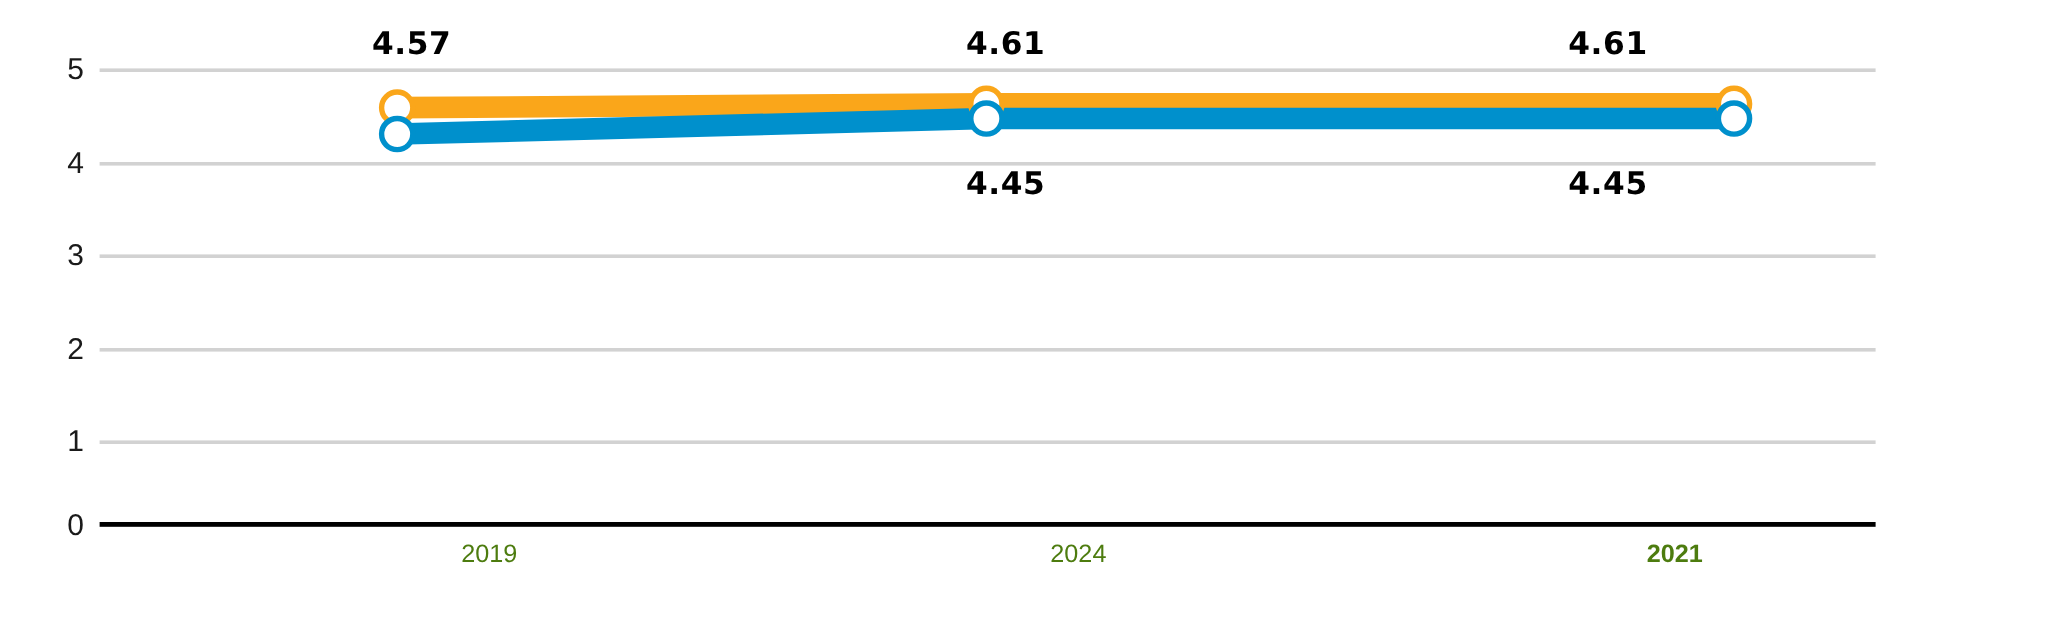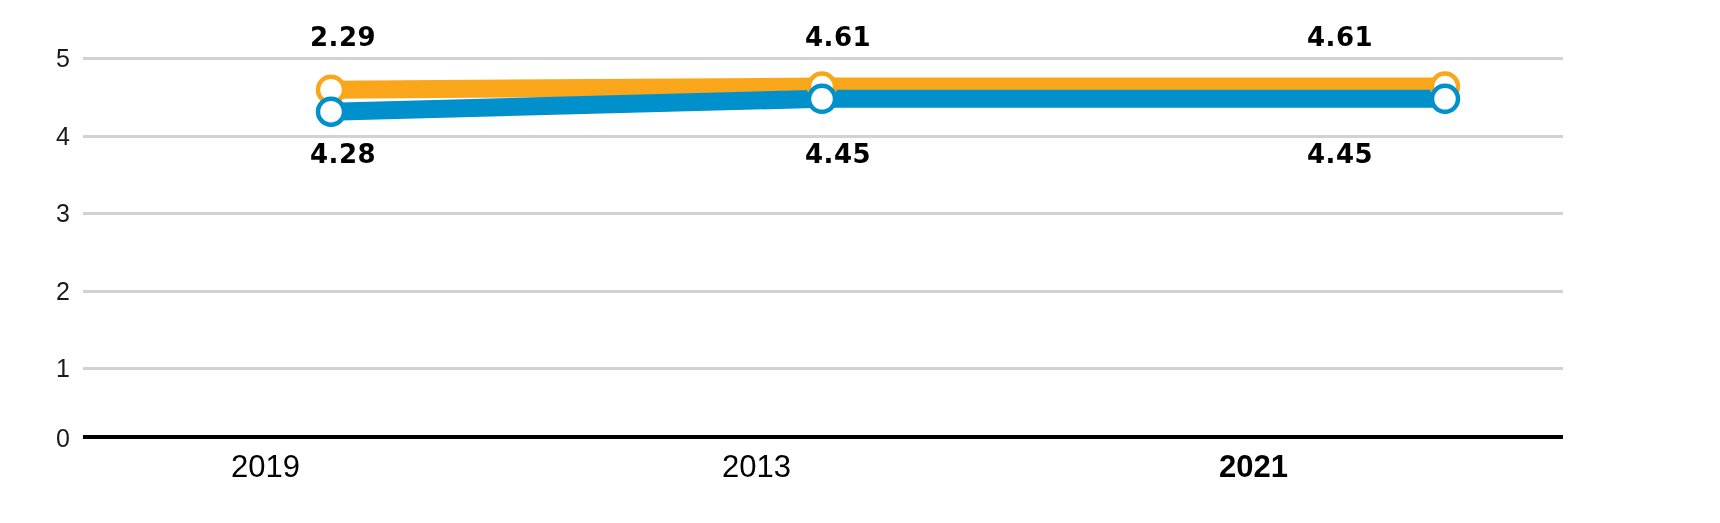--- a/index.html
+++ b/index.html
@@ -65,23 +65,23 @@
     width: 70px;
     height: 430px;
   }
 
   
   .x-tick {
     position: absolute;
     top: 451px;
     width: 200px;
     margin-left: -100px;
-    text-align: left;
-    font-size: 31px;
-    color: #000000;
+    text-align: right;
+    font-size: 21px;
+    color: #4d7c0f;
     line-height: 1;
     font-family: "Liberation Sans", sans-serif;
   }
 
   
   .series-svg {
     position: absolute;
     left: 0;
     top: 0;
     width: 1480px;
@@ -135,25 +135,24 @@
       <circle cx="248" cy="79.7" r="13" fill="#ffffff" stroke="#faa61a" stroke-width="4.5"></circle>
       <circle cx="739" cy="76.6" r="13" fill="#ffffff" stroke="#faa61a" stroke-width="4.5"></circle>
       <circle cx="1362" cy="76.6" r="13" fill="#ffffff" stroke="#faa61a" stroke-width="4.5"></circle>
 
       <circle cx="248" cy="101.7" r="13" fill="#ffffff" stroke="#0090cc" stroke-width="4.5"></circle>
       <circle cx="739" cy="88.8" r="13" fill="#ffffff" stroke="#0090cc" stroke-width="4.5"></circle>
       <circle cx="1362" cy="88.8" r="13" fill="#ffffff" stroke="#0090cc" stroke-width="4.5"></circle>
     </svg>
   </div>
 
-  <div class="data-label" style="left:343px; top:24px;">2.29</div>
+  <div class="data-label" style="left:343px; top:24px;">4.57</div>
   <div class="data-label" style="left:838px; top:24px;">4.61</div>
   <div class="data-label" style="left:1340px; top:24px;">4.61</div>
 
-  <div class="data-label" style="left:343px; top:141px;">4.28</div>
   <div class="data-label" style="left:838px; top:141px;">4.45</div>
   <div class="data-label" style="left:1340px; top:141px;">4.45</div>
 
   <div class="x-tick" style="left:331px;">2019</div>
-  <div class="x-tick" style="left:822px;">2013</div>
+  <div class="x-tick" style="left:822px;">2024</div>
   <div class="x-tick" style="left:1319px;font-weight:bold;">2021</div>
 
 </div>
 
 </body></html>

